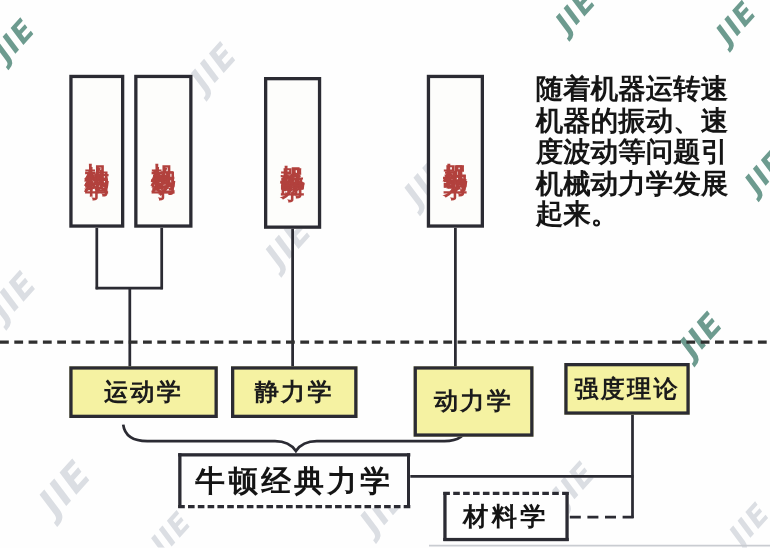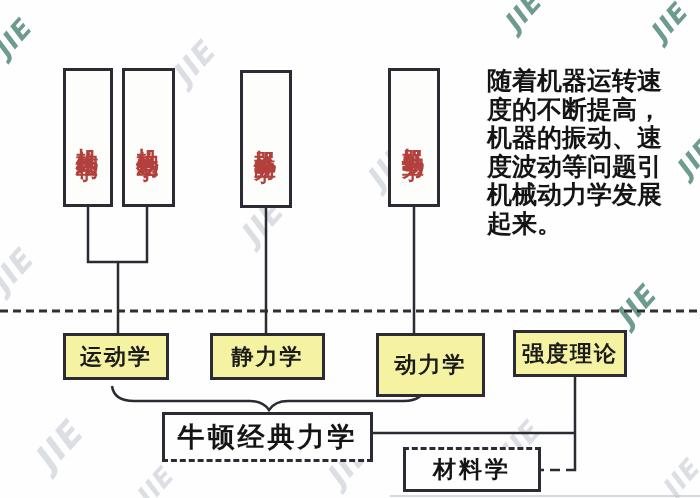--- a/index.html
+++ b/index.html
@@ -38,21 +38,21 @@
   }
   
   .newton{
     position:absolute;left:162px;top:412px;width:211px;height:50px;
     border-top:3px solid #2b2b33;border-left:3px solid #2b2b33;border-right:3px solid #2b2b33;
     border-bottom:3px dashed #2b2b33;
     background:#fefefe;display:flex;align-items:center;justify-content:center;
     box-sizing:border-box;color:#141414;font-size:27px;font-weight:700;letter-spacing:3px;
   }
   .materials{
-    position:absolute;left:403px;top:447px;width:138px;height:45px;
+    position:absolute;left:403px;top:447px;width:114px;height:45px;
     border:3px solid #2b2b33;border-top:3px dashed #2b2b33;
     background:#fefefe;display:flex;align-items:center;justify-content:center;
     box-sizing:border-box;color:#141414;font-size:23px;font-weight:700;letter-spacing:3px;
   }
   
   .note{
     position:absolute;left:487px;top:40px;width:212px;
     color:#151515;font-size:25px;line-height:28.5px;font-weight:600;margin-top:27px;
   }
   .note div{white-space:nowrap;}
@@ -107,28 +107,27 @@
   </div>
   <div class="vbox" style="left:240px;top:70px;width:52px;height:138px;">
     <span class="vtxt">机器静力学</span>
   </div>
   <div class="vbox" style="left:388px;top:68px;width:52px;height:139px;">
     <span class="vtxt">机器动力学</span>
   </div>
 
   <div class="note">
     <div>随着机器运转速</div>
-    <div>度的不断提高，</div>
     <div>机器的振动、速</div>
     <div>度波动等问题引</div>
     <div>机械动力学发展</div>
     <div>起来。</div>
   </div>
 
-  <div class="ybox" style="left:63px;top:333px;width:106px;height:47px;">
+  <div class="ybox" style="left:63px;top:333px;width:135px;height:47px;">
     <span>运动学</span>
   </div>
   <div class="ybox" style="left:210px;top:333px;width:115px;height:47px;">
     <span>静力学</span>
   </div>
   <div class="ybox" style="left:356px;top:333px;width:109px;height:64px;margin-left:20px;">
     <span>动力学</span>
   </div>
   <div class="ybox" style="left:513px;top:330px;width:114px;height:47px;">
     <span>强度理论</span>

